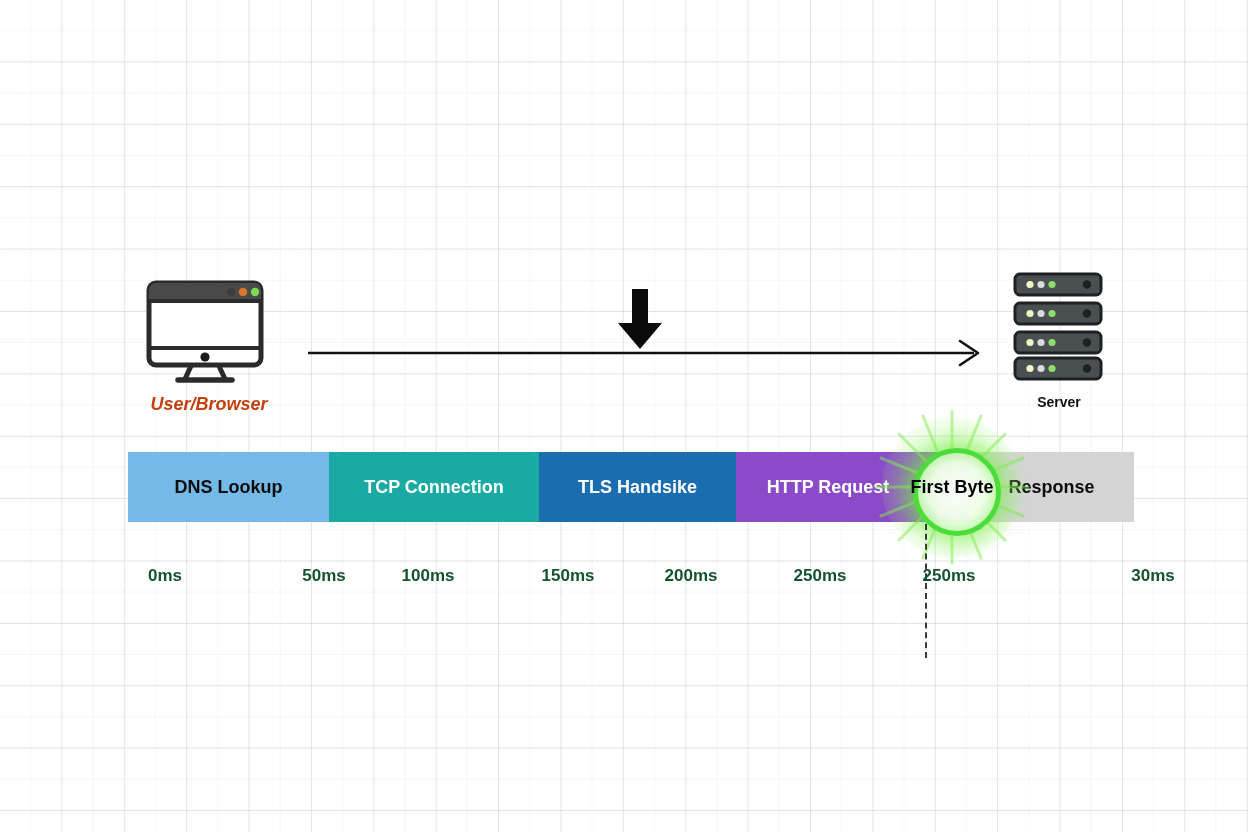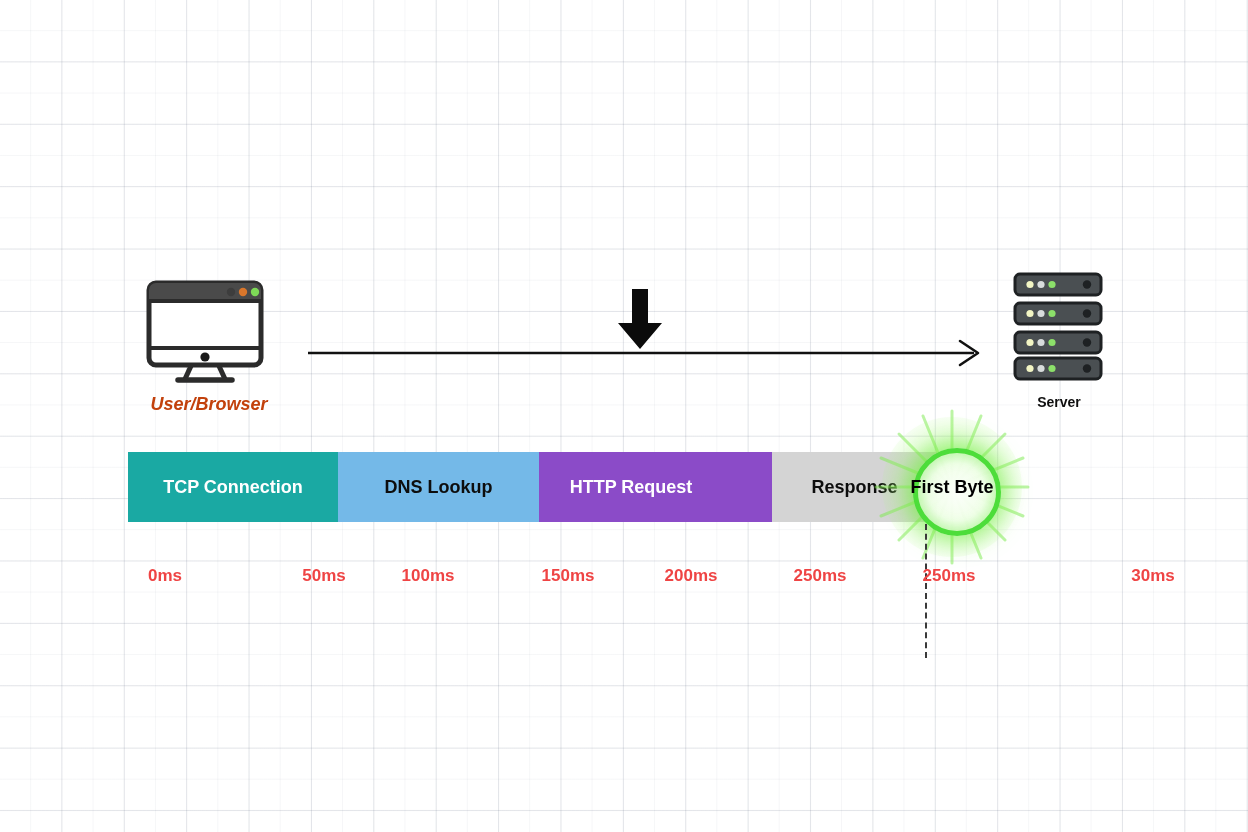--- a/index.html
+++ b/index.html
@@ -200,21 +200,21 @@
     top: 566px;
     width: 1006px;
     height: 26px;
   }
   .tick {
     position: absolute;
     top: 0;
     transform: translateX(-50%);
     font-size: 17px;
     font-weight: bold;
-    color: #ef4444;
+    color: #14532d;
     white-space: nowrap;
   }
 </style>
 </head>
 <body>
 
 <div id="stage">
 
   <div id="grid"></div>
 
@@ -276,22 +276,23 @@
         <circle cx="17" cy="96.5" r="3.6" fill="#f2f5c4"></circle>
         <circle cx="28" cy="96.5" r="3.6" fill="#d8dcdc"></circle>
         <circle cx="39" cy="96.5" r="3.6" fill="#8ce06a"></circle>
         <circle cx="74" cy="96.5" r="4.2" fill="#1e2123"></circle>
       </g>
     </svg>
   </div>
   <div id="server-label">Server</div>
 
   <div id="timeline">
+    <div class="seg" style="width:201px;background:#74b9e8;color:#0d0d0d;">DNS Lookup</div>
     <div class="seg" style="width:210px;background:#1aa9a3;color:#ffffff;">TCP Connection</div>
-    <div class="seg" style="width:201px;background:#74b9e8;color:#0d0d0d;">DNS Lookup</div>
+    <div class="seg" style="width:197px;background:#1a6eb0;color:#ffffff;">TLS Handsike</div>
     <div class="seg" style="width:184px;background:#8b4bc8;color:#ffffff;">HTTP Request</div>
     <div class="seg" style="width:49px;background:#8b4bc8;color:#0d0d0d;"></div>
     <div class="seg" style="width:165px;background:#d4d4d4;color:#0d0d0d;">Response</div>
   </div>
 
   <div id="glow-burst">
     <svg width="160" height="160" viewBox="0 0 160 160" xmlns="http://www.w3.org/2000/svg">
       <g stroke="#7ceb4d" stroke-width="3" stroke-linecap="round" opacity="0.5">
         <line x1="80" y1="80" x2="80" y2="4"></line>
         <line x1="80" y1="80" x2="80" y2="156"></line>

